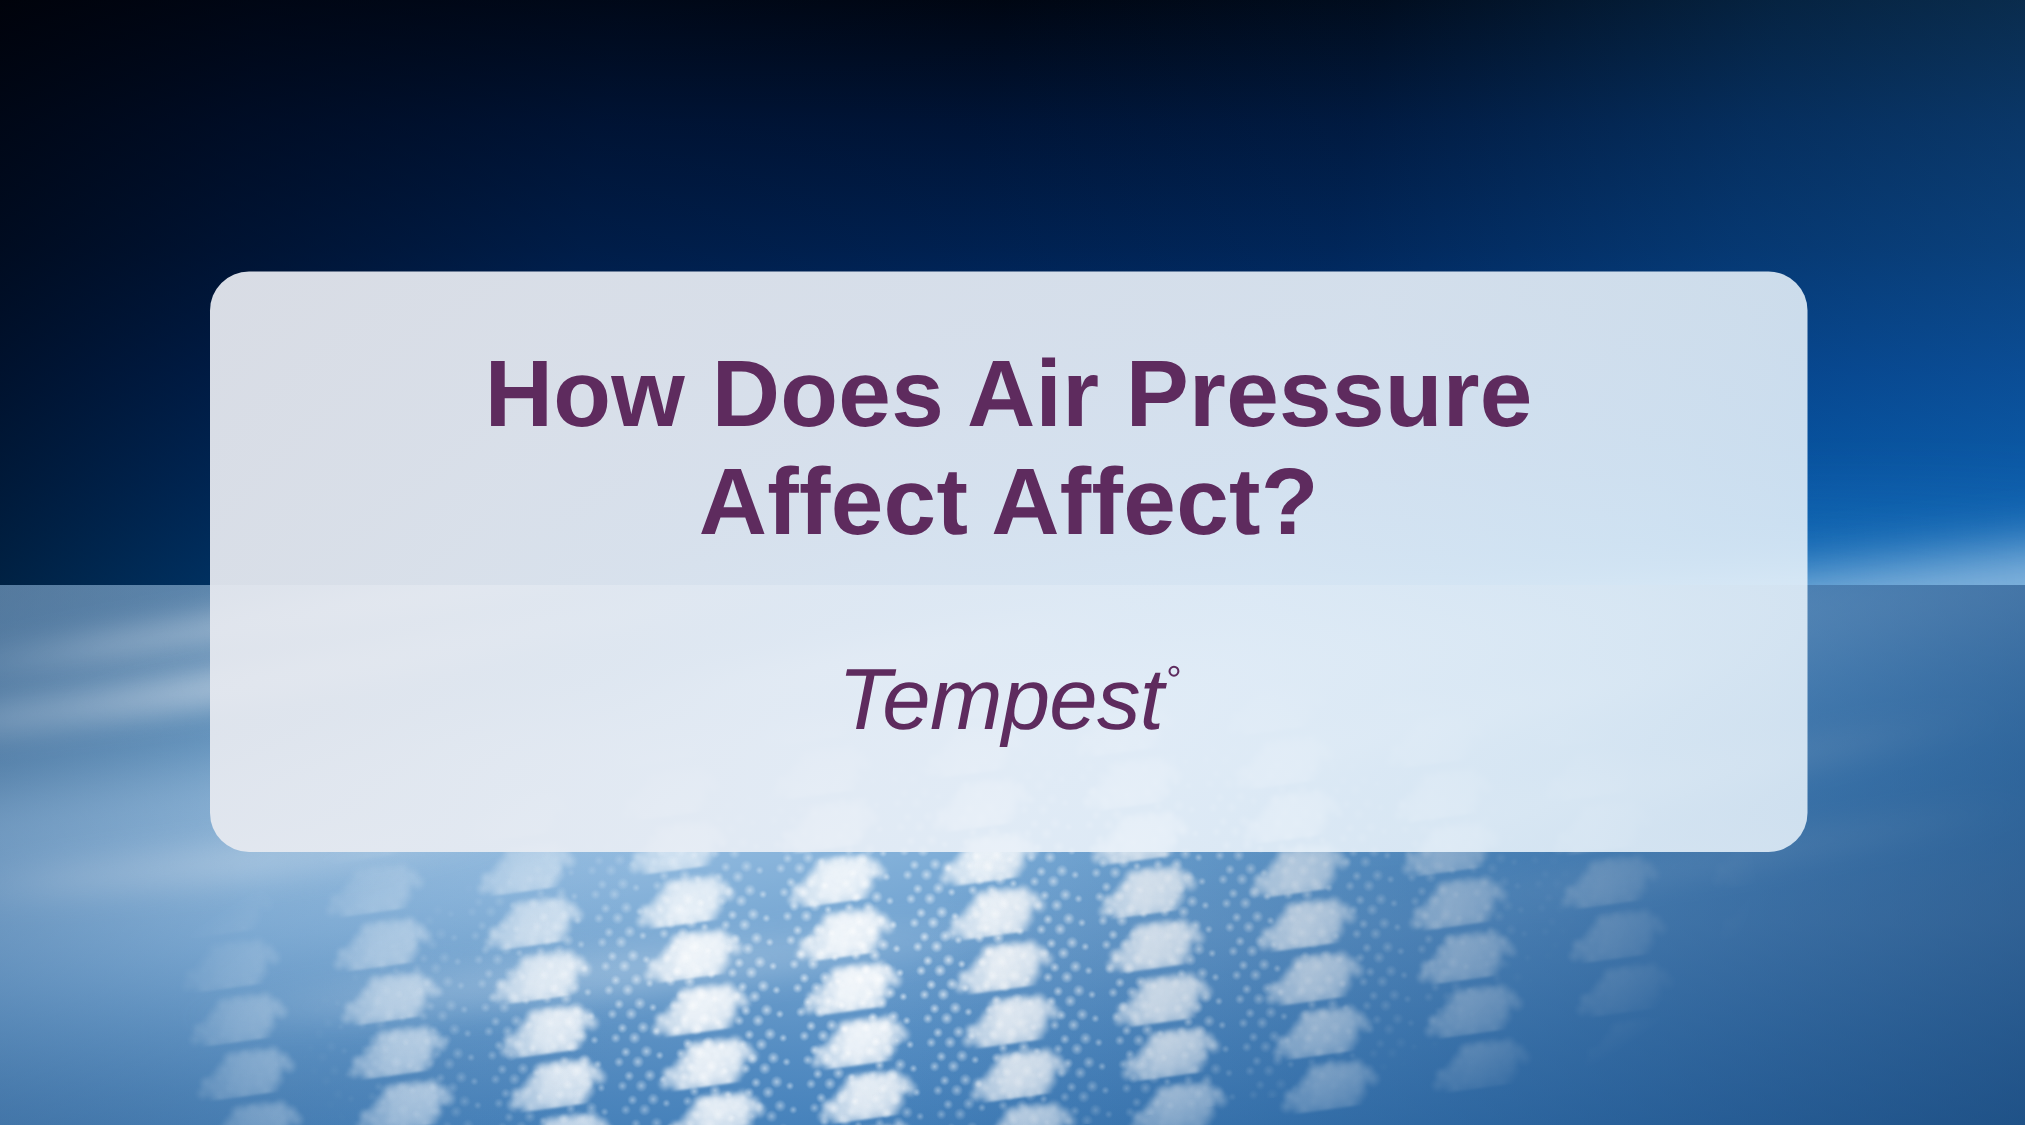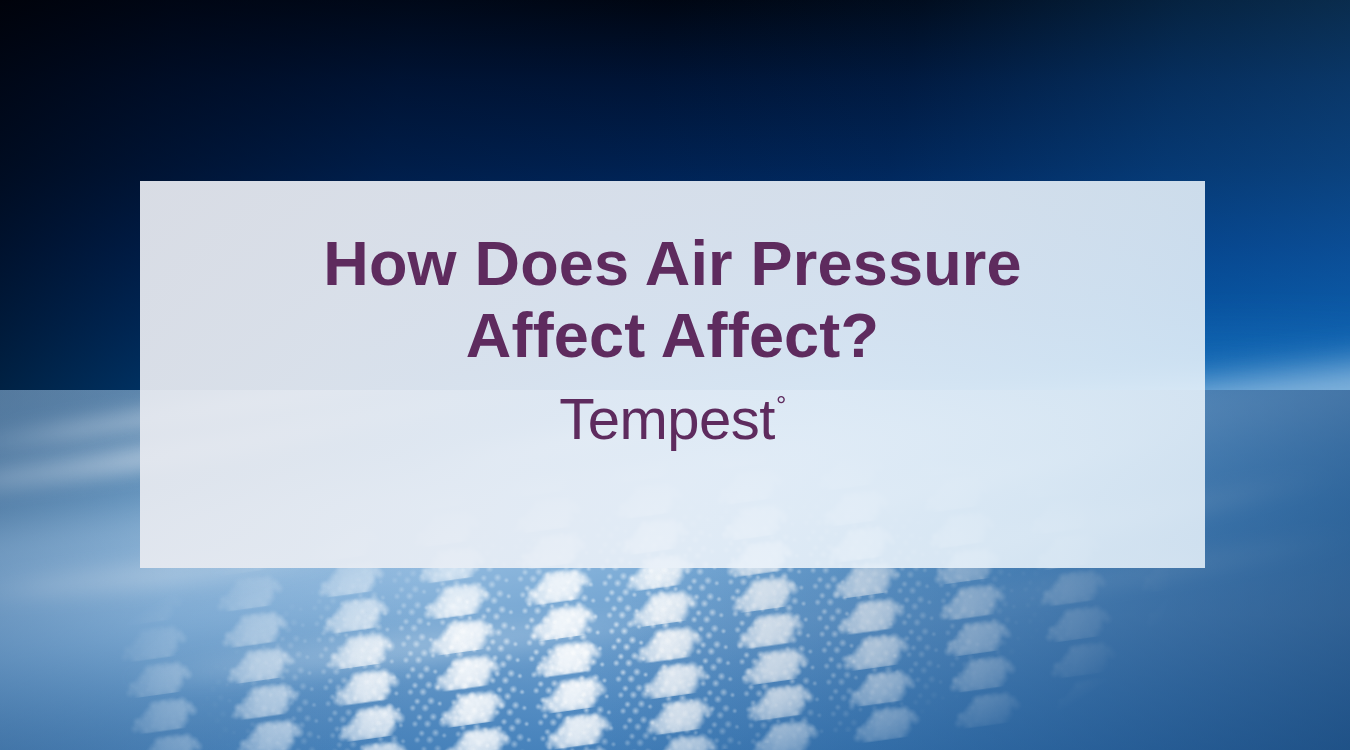--- a/index.html
+++ b/index.html
@@ -230,47 +230,49 @@
       rgba(232,238,246,0.92) 42%,
       rgba(234,242,250,0.90) 64%,
       rgba(233,243,251,0.88) 84%,
       rgba(231,242,251,0.86) 100%);
     display: flex;
     flex-direction: column;
     align-items: center;
     justify-content: flex-start;
     box-sizing: border-box;
     padding-top: 47px;
+    border-radius: 26px;
   }
 
   .headline {
     margin: 0;
     width: 100%;
     text-align: center;
     color: #5e2b5e;
     font-family: "Liberation Sans", sans-serif;
     font-weight: 700;
     font-size: 63px;
     line-height: 1.14;
     letter-spacing: 0.2px;
   }
   .headline .line {
     display: block;
   }
 
   .brand {
-    margin-top: 18px;
+    margin-top: 66px;
     display: inline-flex;
     align-items: flex-start;
     color: #5e2b5e;
     font-family: "Liberation Sans", sans-serif;
     font-weight: 400;
     font-size: 58px;
     line-height: 1;
     letter-spacing: -0.5px;
+    font-style: italic;
   }
   .brand-degree {
     font-size: 26px;
     line-height: 1;
     margin-top: 2px;
     margin-left: 1px;
     font-weight: 400;
   }
 </style>
 </head>

